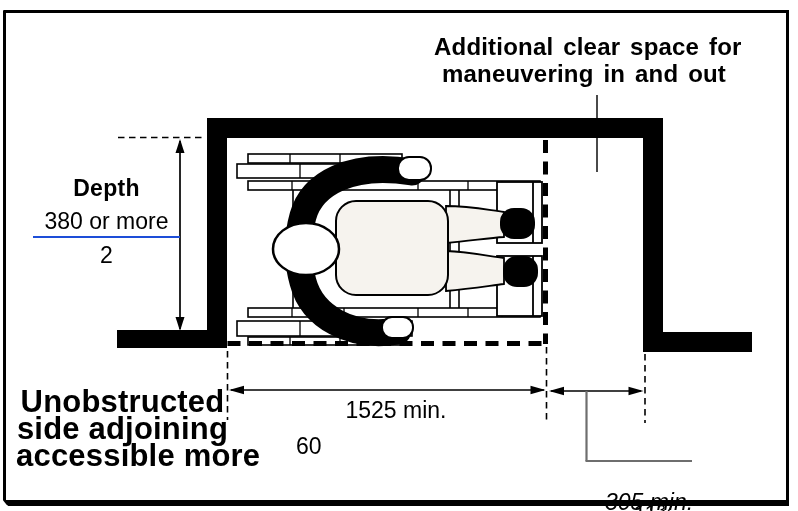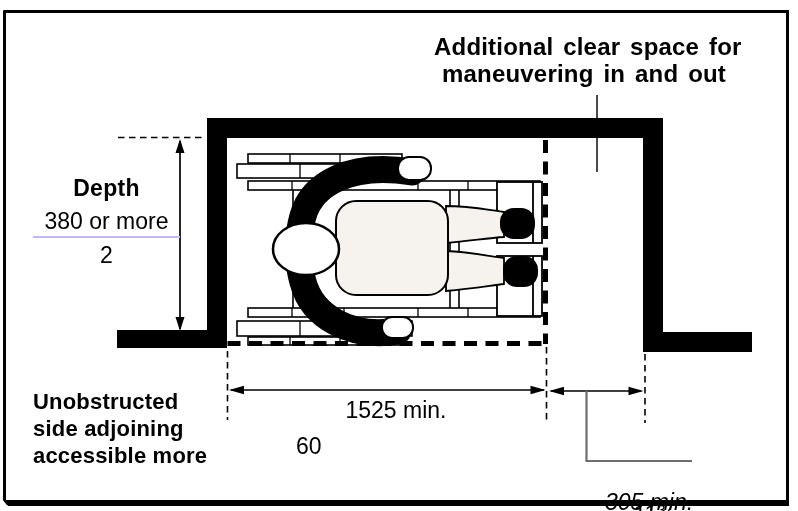--- a/index.html
+++ b/index.html
@@ -12,25 +12,25 @@
     box-sizing:border-box;border:3px solid #000;border-bottom-width:6px;
   }
   svg{position:absolute;left:0;top:0;}
   .lbl{position:absolute;white-space:nowrap;}
   .clear-space-note{
     left:434px;top:33px;width:300px;font-size:24px;font-weight:bold;
     line-height:27px;text-align:center;word-spacing:3px;letter-spacing:.2px;
   }
   .depth-block{left:33px;top:176px;width:147px;font-size:23px;text-align:center;}
   .depth-title{font-weight:bold;line-height:25px;letter-spacing:.3px;}
-  .depth-metric{margin-top:8px;padding-bottom:3px;border-bottom:2px solid #c4b5fd;line-height:24px;}
+  .depth-metric{margin-top:8px;padding-bottom:3px;border-bottom:2px solid #1d4ed8;line-height:24px;}
   .depth-imperial{margin-top:5px;line-height:24px;}
   .unobstructed-note{
-    left:33px;top:388px;width:213px;font-size:22px;font-weight:bold;
-    line-height:27px;text-align:left;letter-spacing:.2px;
+    left:16px;top:388px;width:213px;font-size:31px;font-weight:bold;
+    line-height:27px;text-align:center;letter-spacing:.2px;
   }
   .dim-text{font-size:23px;margin-top:36px;}
   .width-metric{left:296px;top:361px;width:200px;text-align:center;}
   .width-imperial{left:296px;top:397px;width:200px;text-align:left;}
   .offset-metric{left:579px;top:453px;width:140px;text-align:center;font-style:italic;}
   .offset-imperial{left:585px;top:465px;width:140px;text-align:center;}
 </style>
 </head>
 <body>
 

